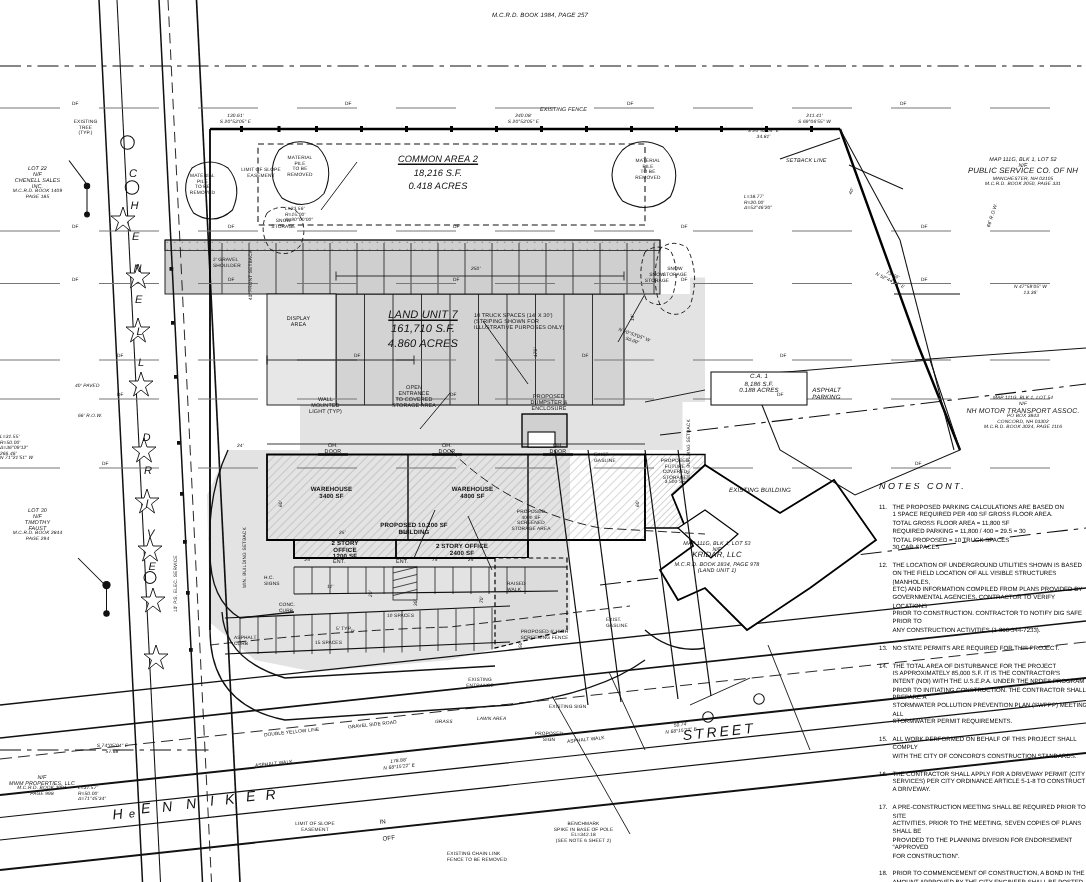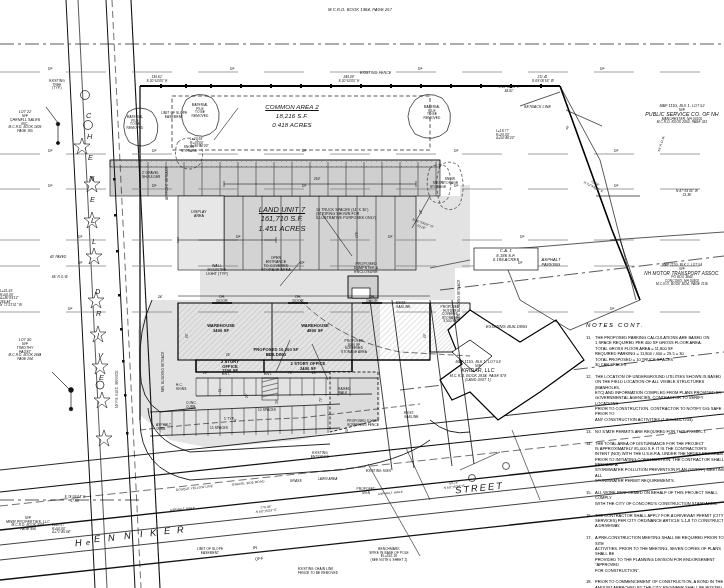--- a/index.html
+++ b/index.html
@@ -360,21 +360,21 @@
 
   <div style="position:absolute;left:232px;top:104px;width:120px;text-align:center;">
     <div class="txt i f6 u" style="position:static;">COMMON AREA 2</div>
     <div class="txt i f6" style="position:static;margin-top:2px;">18,216 S.F.</div>
     <div class="txt i f6" style="position:static;margin-top:2px;">0.418 ACRES</div>
   </div>
 
   <div style="position:absolute;left:226px;top:206px;width:112px;text-align:center;">
     <div class="txt i f7 u" style="position:static;">LAND UNIT 7</div>
     <div class="txt i f7" style="position:static;margin-top:1px;">161,710 S.F.</div>
-    <div class="txt i f7" style="position:static;margin-top:1px;">1.451 ACRES</div>
+    <div class="txt i f7" style="position:static;margin-top:1px;">4.860 ACRES</div>
   </div>
 
   <div style="position:absolute;left:474px;top:249px;width:64px;text-align:center;">
     <div class="txt i f4" style="position:static;">C.A. 1</div>
     <div class="txt i f4" style="position:static;">8,186 S.F.</div>
     <div class="txt i f4" style="position:static;">0.188 ACRES</div>
   </div>
 
   <div style="position:absolute;left:186px;top:324px;width:70px;text-align:center;">
     <div class="txt f4 b" style="position:static;">WAREHOUSE</div>

